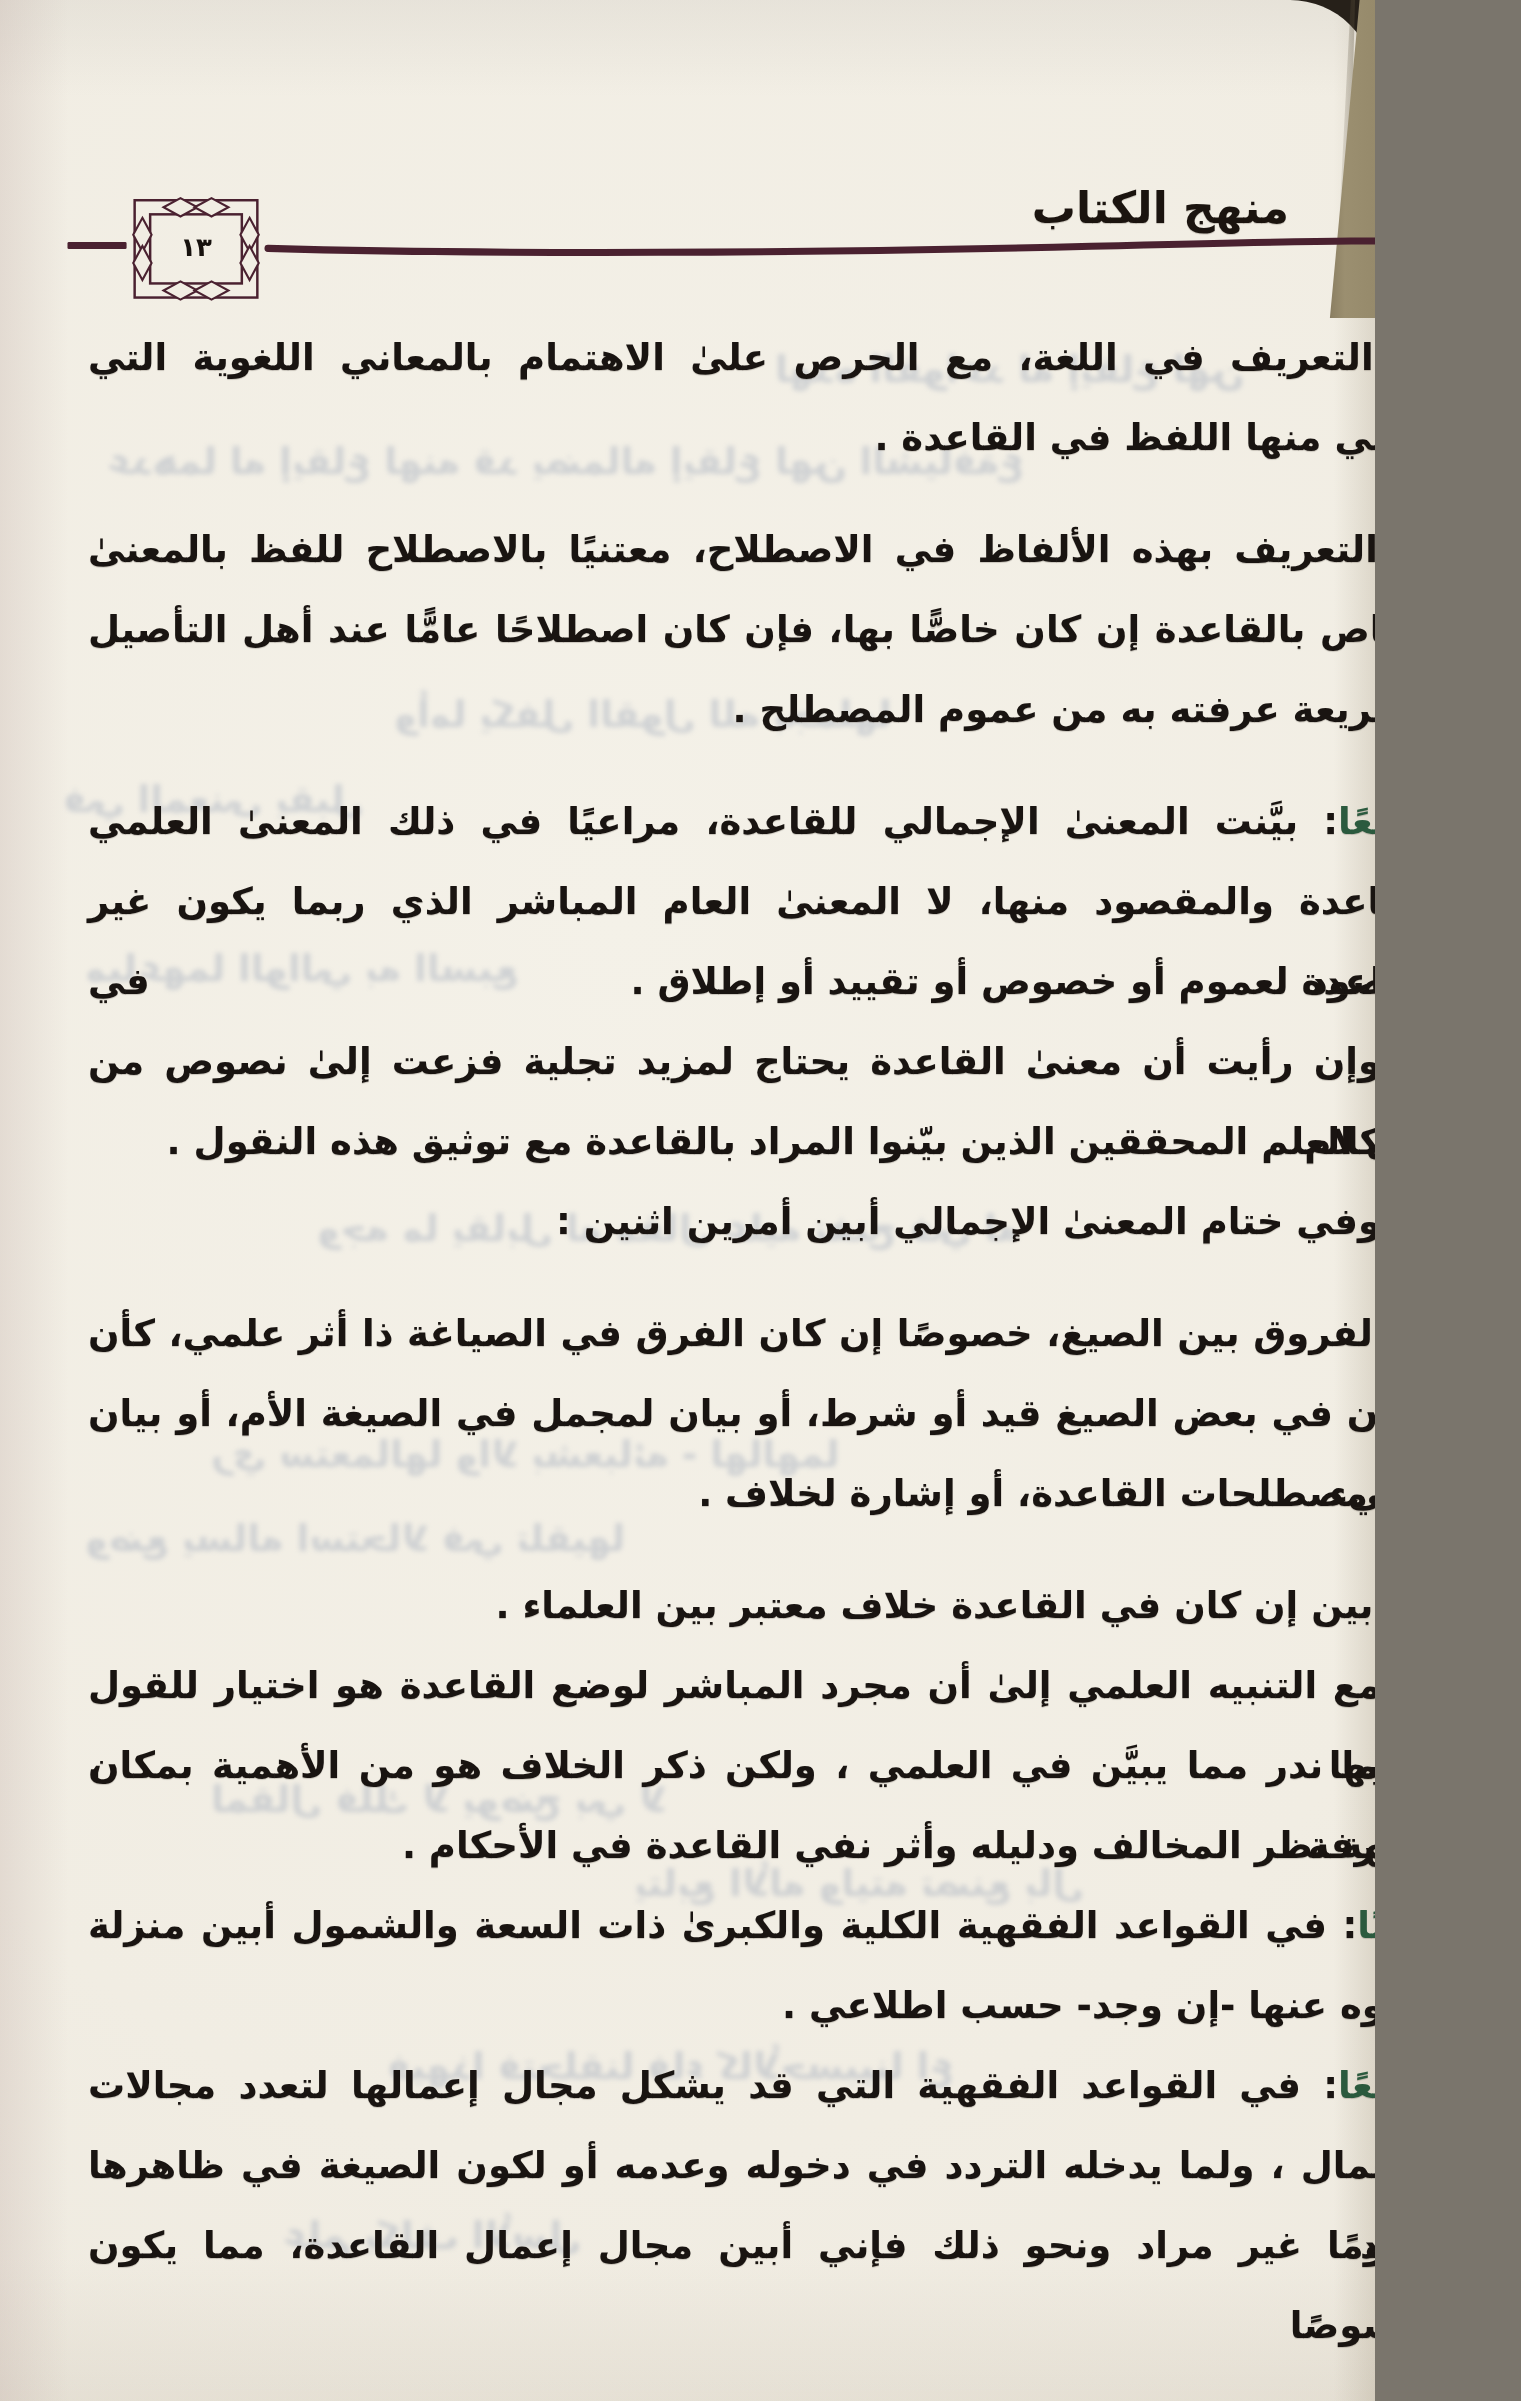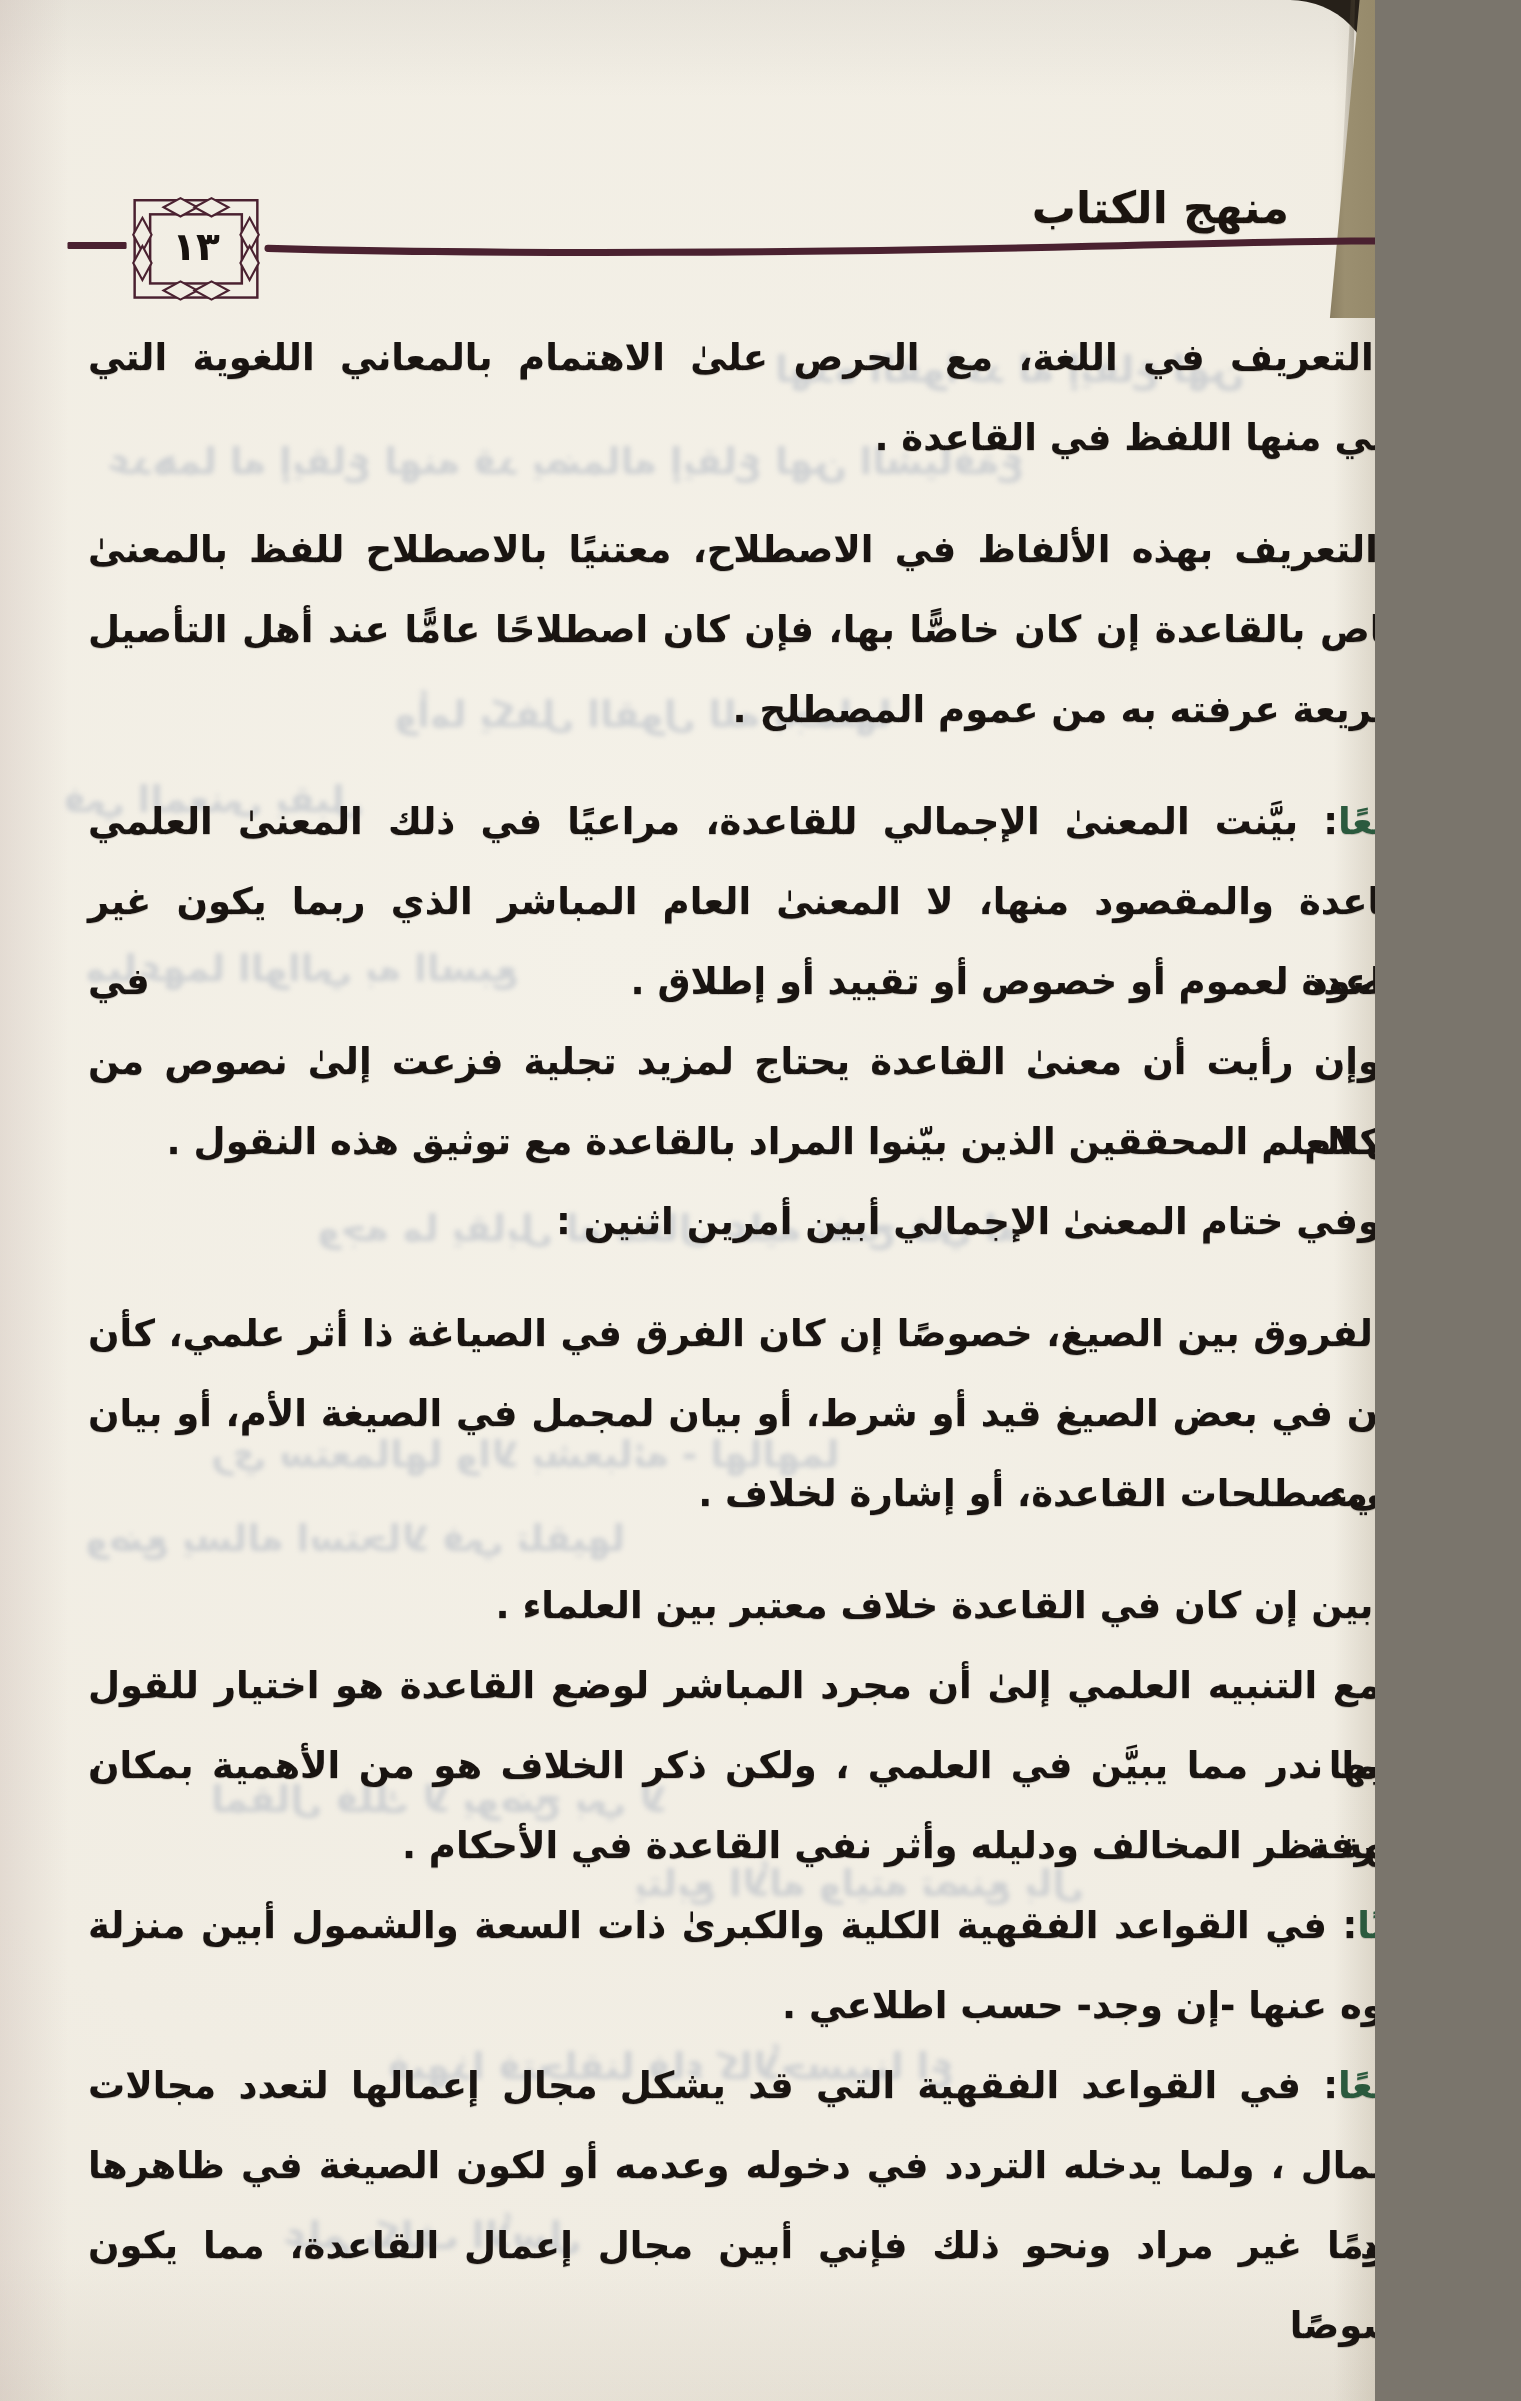--- a/index.html
+++ b/index.html
@@ -52,21 +52,21 @@
     font-size:44px;font-weight:700;color:#1b140f;
     letter-spacing:0;
     text-shadow:0 1.4px 0.7px rgba(60,50,40,.22);
   }
   .rule-svg{position:absolute;left:0;top:0;width:1521px;height:394px;}
   .numbox{position:absolute;left:129px;top:196px;width:134px;height:106px;}
   .numbox svg{position:absolute;inset:0;}
   .page-num{
     position:absolute;inset:0;
     display:flex;align-items:center;justify-content:center;
-    font-size:39px;font-weight:700;color:#17120e;
+    font-size:26px;font-weight:700;color:#17120e;
     padding-bottom:4.2px;
   }
   
   .body-text{
     position:absolute;top:318px;left:88px;width:1349px;
     direction:rtl;
   }
   .line{
     height:80px;line-height:80px;
     font-size:37px;font-weight:700;color:var(--ink);

